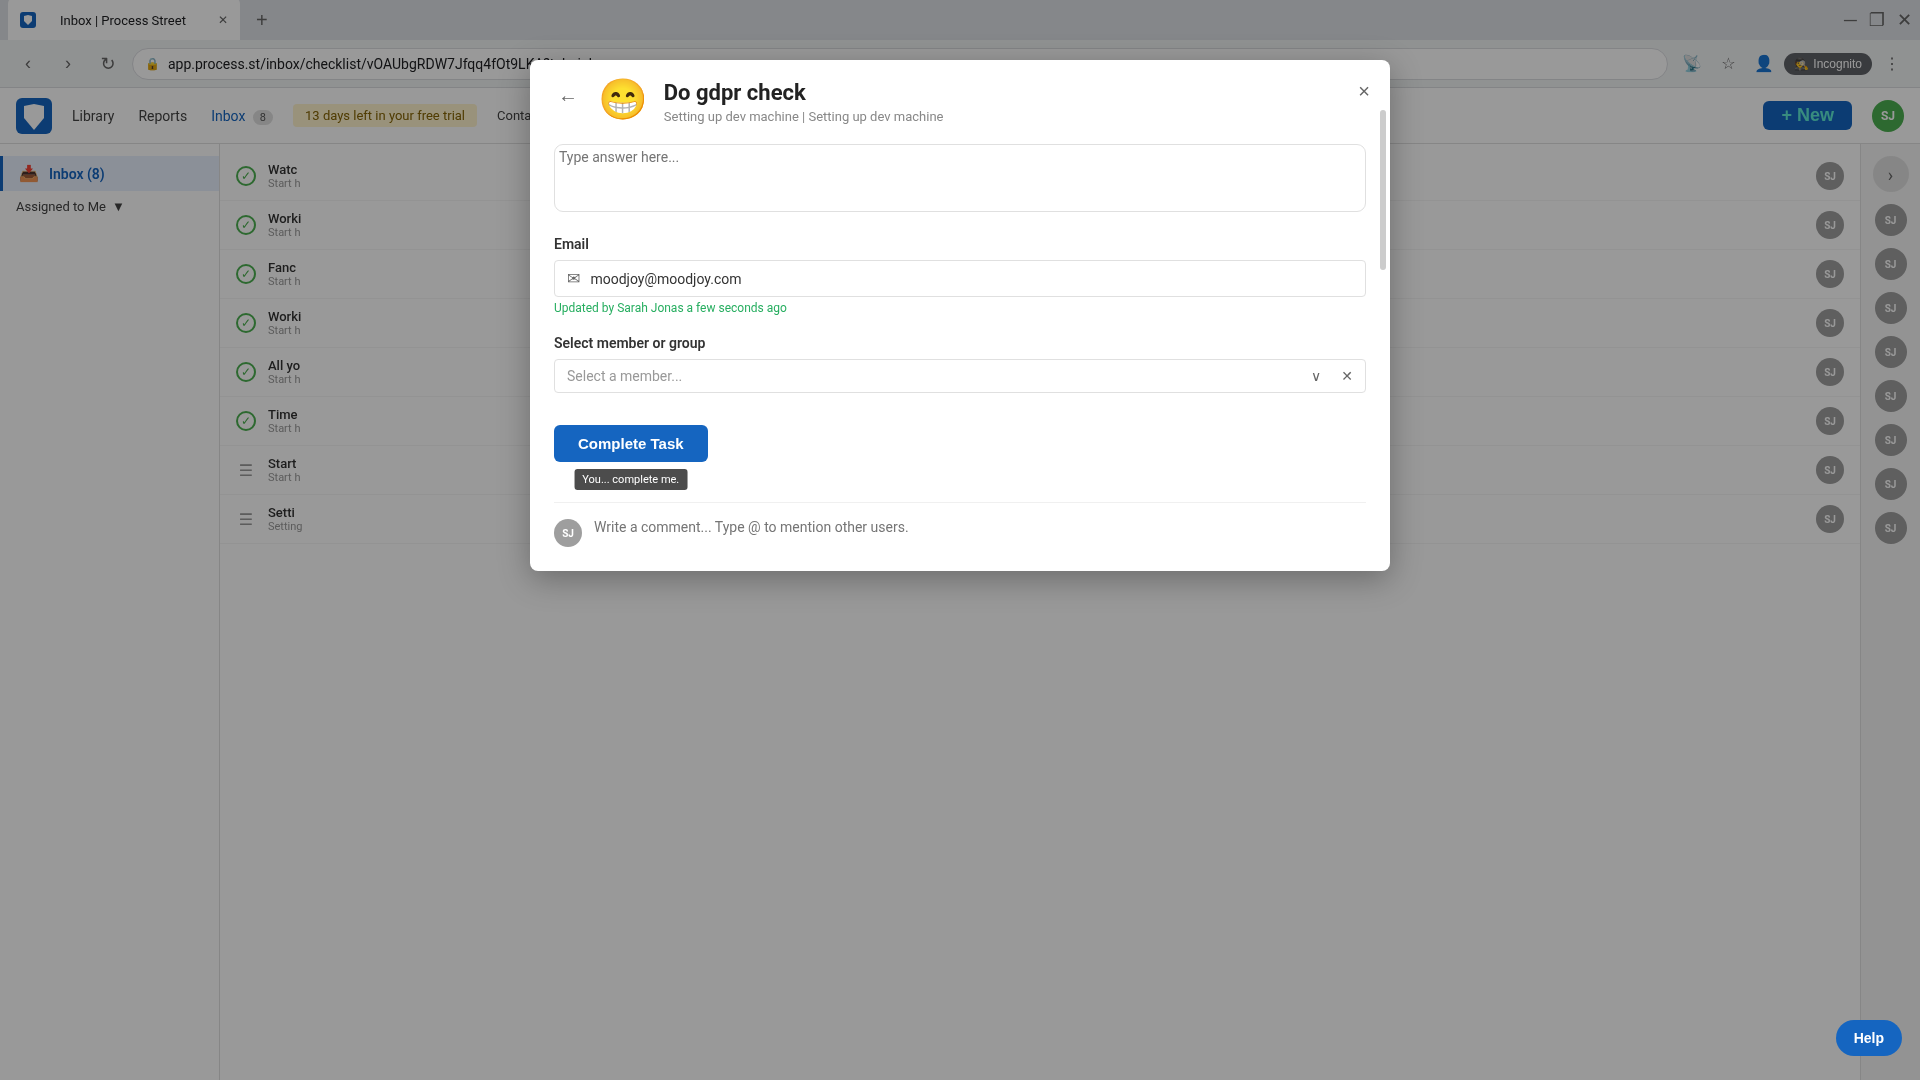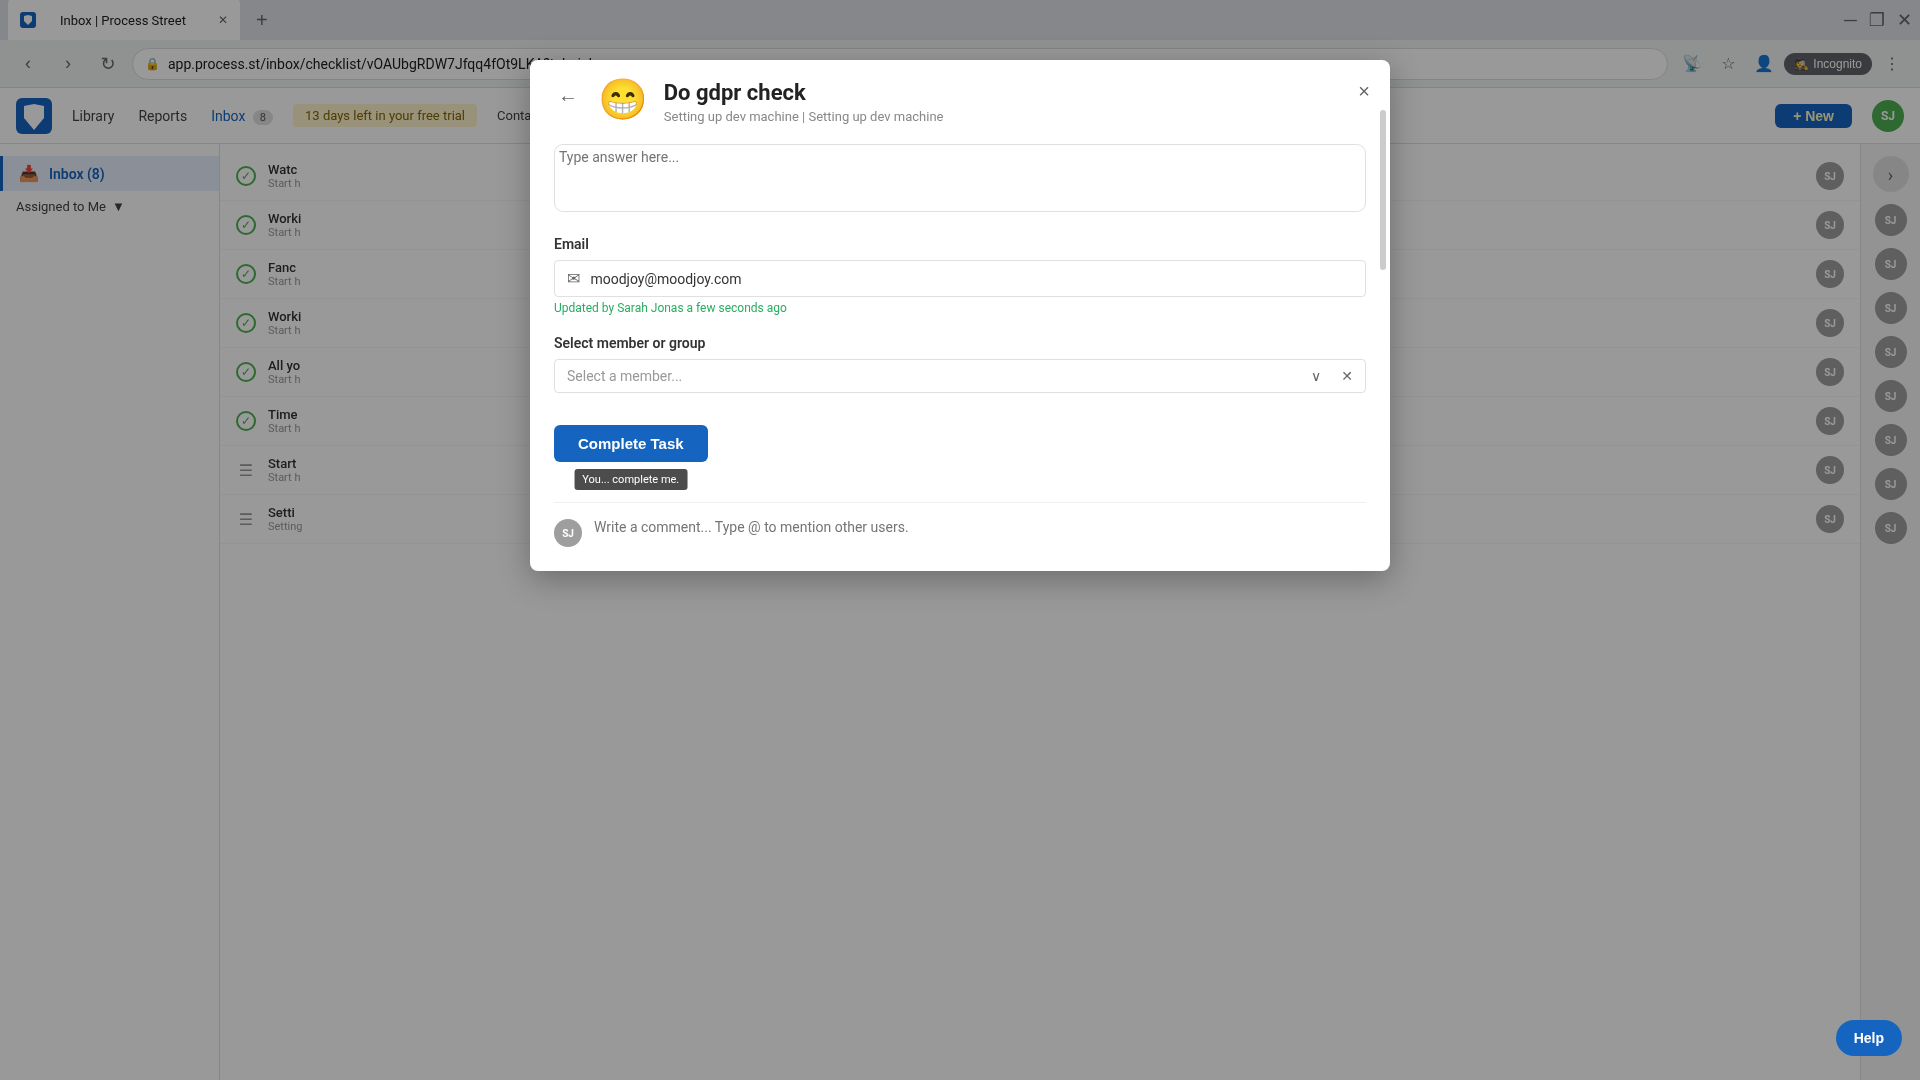--- a/index.html
+++ b/index.html
@@ -26,21 +26,21 @@
     .app-header { height: 56px; background: #fff; border-bottom: 1px solid #e0e0e0; display: flex; align-items: center; padding: 0 16px; gap: 20px; position: relative; }
     .app-logo { width: 36px; height: 36px; }
     .nav-links { display: flex; gap: 24px; align-items: center; }
     .nav-link { font-size: 14px; color: #444; cursor: pointer; text-decoration: none; }
     .nav-link.active { color: #1565c0; }
     .inbox-badge { background: #e0e0e0; color: #555; border-radius: 10px; padding: 1px 7px; font-size: 11px; margin-left: 4px; }
     .trial-bar { background: #fff3cd; color: #856404; font-size: 13px; padding: 4px 12px; border-radius: 4px; }
     .contact-sales { font-size: 13px; color: #444; cursor: pointer; }
     .subscribe-btn { border: 1px solid #ccc; border-radius: 4px; padding: 6px 14px; font-size: 13px; color: #444; cursor: pointer; background: #fff; }
     .search-bar { border: 1px solid #e0e0e0; border-radius: 4px; padding: 6px 12px; font-size: 13px; color: #999; width: 200px; display: flex; align-items: center; gap: 8px; }
-    .new-btn { background: #1565c0; color: #fef9c3; border: none; border-radius: 6px; padding: 4px 18px; font-size: 14px; font-weight: 600; cursor: pointer; display: flex; align-items: center; gap: 6px; margin-left: auto; }
+    .new-btn { background: #1565c0; color: #5eead4; border: none; border-radius: 6px; padding: 4px 18px; font-size: 18px; font-weight: 600; cursor: pointer; display: flex; align-items: center; gap: 6px; margin-left: auto; }
     .user-avatar { width: 32px; height: 32px; background: #4caf50; border-radius: 50%; display: flex; align-items: center; justify-content: center; color: white; font-size: 12px; font-weight: bold; cursor: pointer; }
 
     
     .app-body { display: flex; flex: 1; overflow: hidden; }
     .sidebar { width: 220px; background: #fff; border-right: 1px solid #e0e0e0; padding: 12px 0; }
     .sidebar-item { display: flex; align-items: center; gap: 10px; padding: 8px 16px; font-size: 14px; color: #444; cursor: pointer; }
     .sidebar-item.active { background: #e8f0fe; color: #1565c0; font-weight: 600; border-left: 3px solid #1565c0; }
     .sidebar-item-icon { font-size: 16px; }
     .assigned-filter { display: flex; align-items: center; gap: 6px; font-size: 13px; color: #444; padding: 8px 16px; cursor: pointer; }
 

